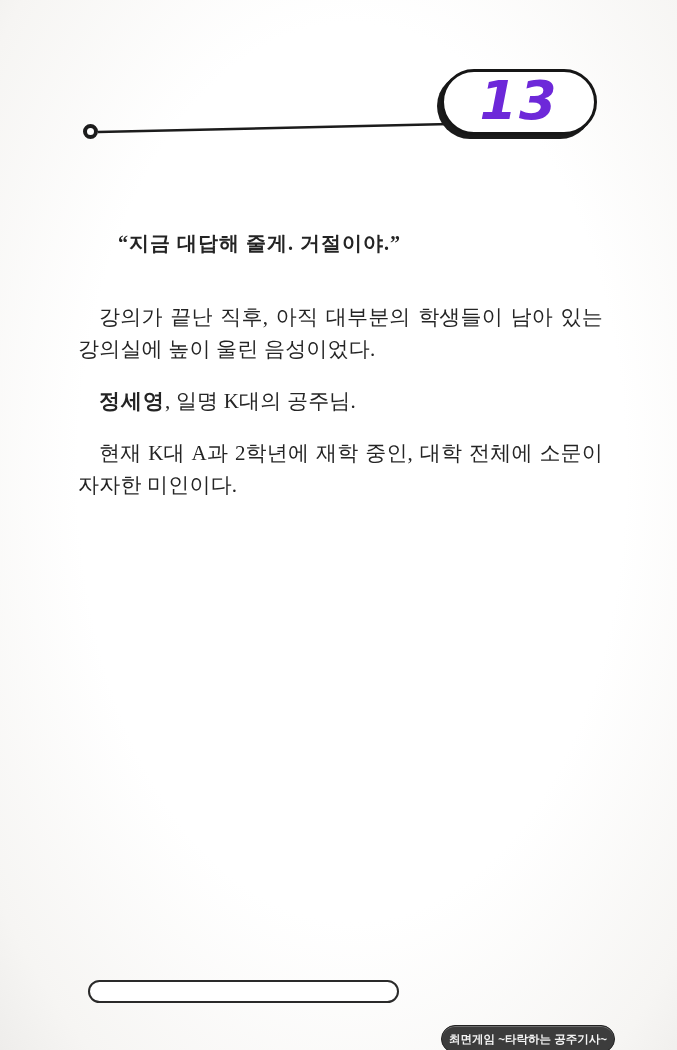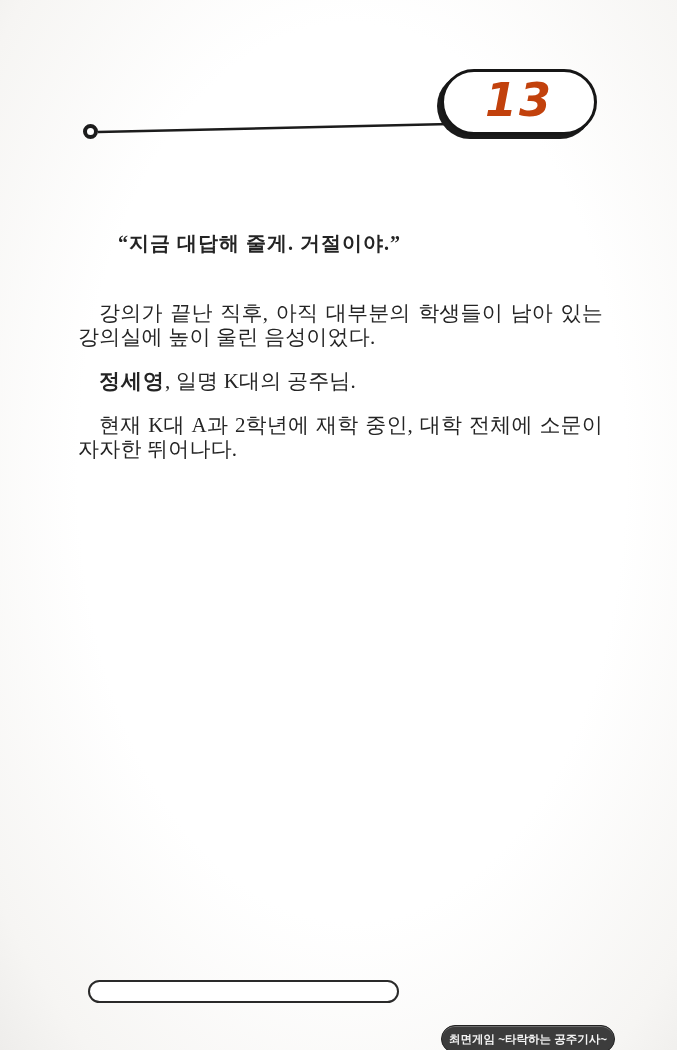--- a/index.html
+++ b/index.html
@@ -38,45 +38,45 @@
     background: #ffffff;
     border: 3px solid #161616;
     border-radius: 34px;
     box-shadow: -4px 4px 0 0 #1a1a1a;
     display: flex;
     align-items: center;
     justify-content: center;
   }
   .chapter-number {
     font-family: "DejaVu Sans", sans-serif;
-    font-size: 46px;
+    font-size: 54px;
     font-weight: bold;
     font-style: italic;
     letter-spacing: 2px;
-    color: #c2410c;
+    color: #6d28d9;
     transform: translateY(-2px);
   }
 
   
   .chapter-title {
     position: absolute;
     left: 118px; top: 230px;
     font-size: 20px;
     font-weight: bold;
     letter-spacing: 1px;
     color: #242424;
   }
 
   
   .body-text {
     position: absolute;
     left: 78px; top: 301px;
     width: 525px;
     font-size: 21px;
-    line-height: 24px;
+    line-height: 32px;
     text-align: justify;
     color: #242424;
     letter-spacing: 0.2px;
   }
   .body-text p {
     text-indent: 21px;
   }
   .body-text p.gap-before {
     margin-top: 20px;
   }
@@ -127,21 +127,21 @@
   </svg>
   <div class="chapter-pill">
     <span class="chapter-number">13</span>
   </div>
 
   <h1 class="chapter-title">“지금 대답해 줄게. 거절이야.”</h1>
 
   <div class="body-text">
     <p>강의가 끝난 직후, 아직 대부분의 학생들이 남아 있는 강의실에 높이 울린 음성이었다.</p>
     <p class="gap-before name-line"><span class="name-bold">정세영</span><span>, 일명 K대의 공주님.</span></p>
-    <p class="gap-before">현재 K대 A과 2학년에 재학 중인, 대학 전체에 소문이 자자한 뛰어나다.</p>
+    <p class="gap-before">현재 K대 A과 2학년에 재학 중인, 대학 전체에 소문이 자자한 미인이다.</p>
   </div>
 
   <div class="footer-rule"></div>
   <div class="series-badge">
     <span>최면게임 ~타락하는 공주기사~</span>
   </div>
 
 </div>
 
 </body></html>

